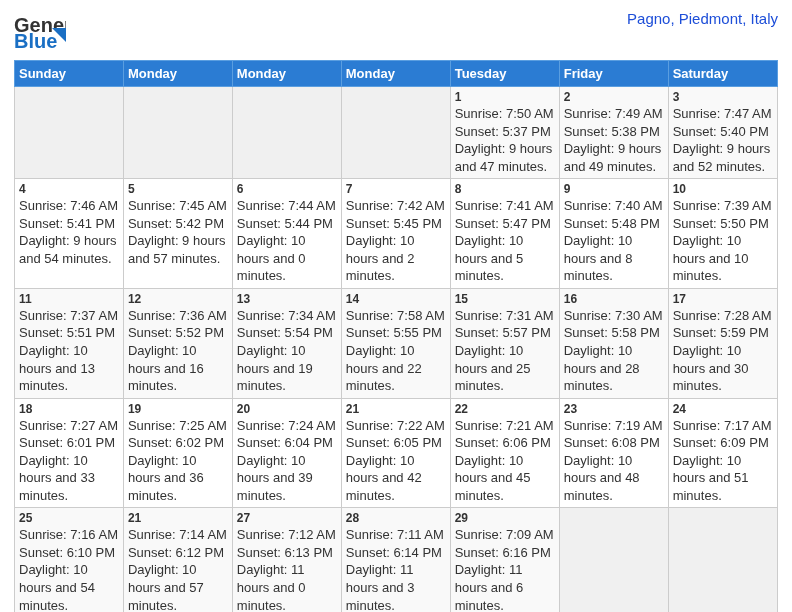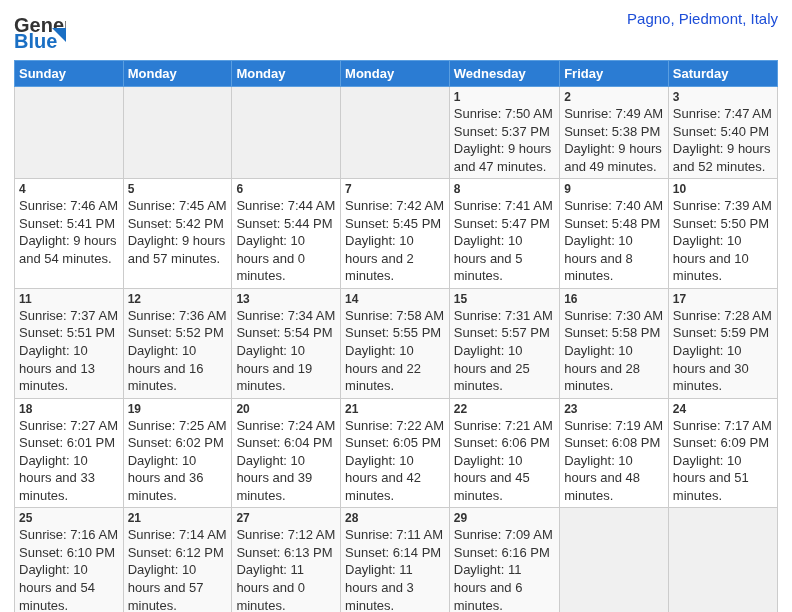--- a/index.html
+++ b/index.html
@@ -108,21 +108,21 @@
     </div>
   </div>
 
   <table class="calendar">
     <thead>
       <tr>
         <th>Sunday</th>
         <th>Monday</th>
         <th>Monday</th>
         <th>Monday</th>
-        <th>Wednesday</th>
+        <th>Tuesday</th>
         <th>Friday</th>
         <th>Saturday</th>
       </tr>
     </thead>
     <tbody id="calendar-body">
     <tr>
           <td class="empty-cell"></td>
           <td class="empty-cell"></td>
           <td class="empty-cell"></td>
           <td class="empty-cell"></td>

